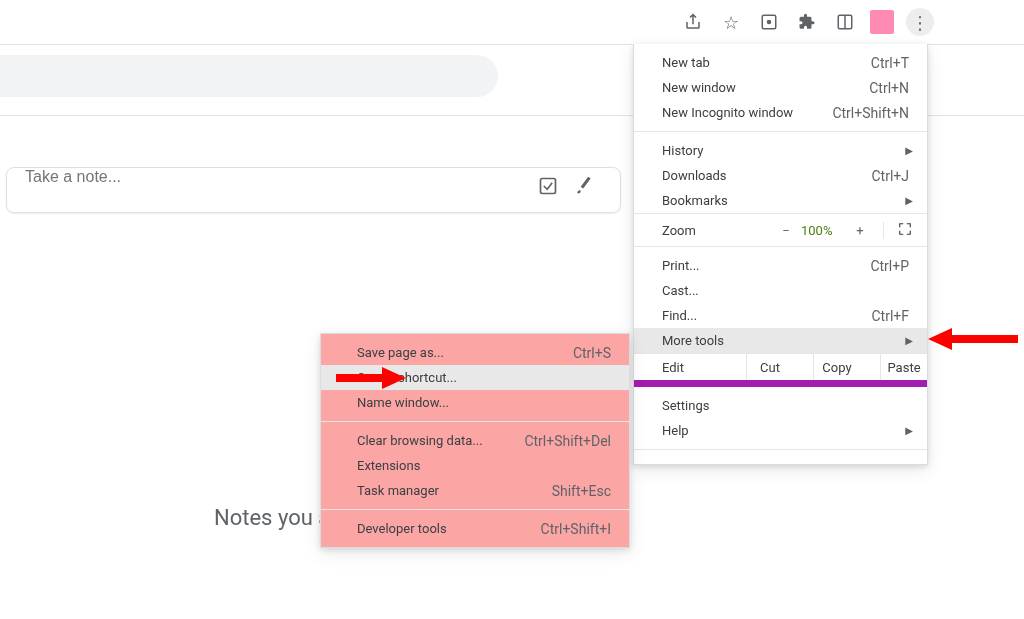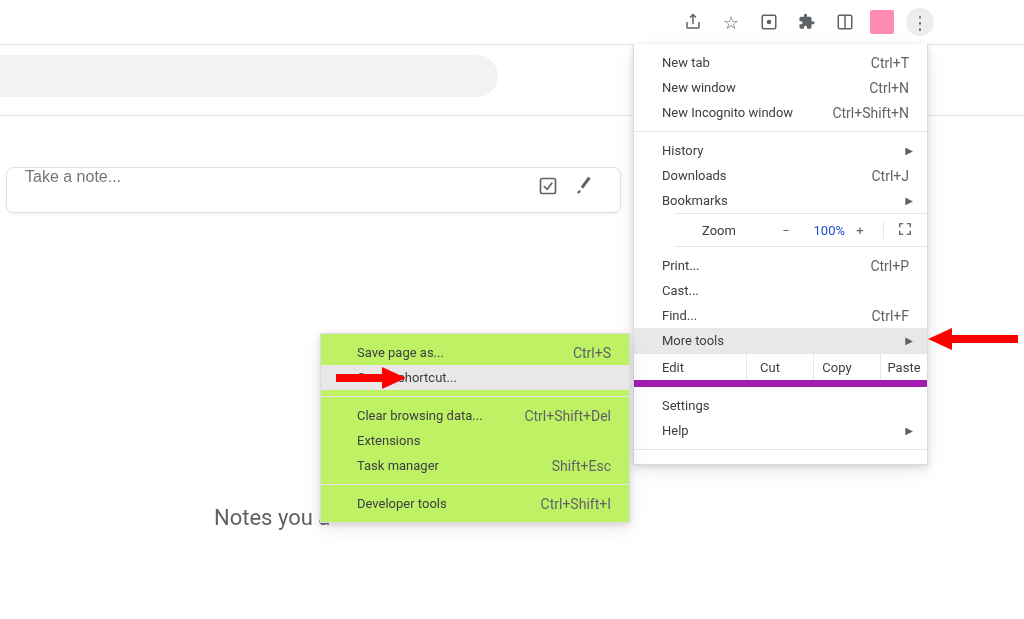--- a/index.html
+++ b/index.html
@@ -126,28 +126,27 @@
   .menu-sep { height: 1px; background: #e6e6e6; margin: 6px 0; }
 
   
   .zoom-row {
     display: flex;
     align-items: center;
     height: 34px;
     padding: 0 10px 0 28px;
     border-top: 1px solid #e6e6e6;
     border-bottom: 1px solid #e6e6e6;
-    margin-left: 40px;
   }
   .zoom-row .zlabel { flex: 1; }
   .zoom-row .zbtn {
     width: 30px; text-align: center;
     color: #5f6368;
   }
-  .zoom-row .zval { width: 44px; text-align: right; color: #1d4ed8; }
+  .zoom-row .zval { width: 44px; text-align: left; color: #4d7c0f; }
   .zoom-row .full {
     margin-left: 8px;
     width: 34px; text-align: center;
     border-left: 1px solid #e6e6e6;
     padding-left: 8px;
   }
 
   
   .edit-row {
     display: flex; align-items: center;
@@ -161,21 +160,21 @@
     border-left: 1px solid #e6e6e6;
     height: 100%;
     display: flex; align-items:center; justify-content:center;margin-left:20px;
   }
 
   
   .submenu {
     position: absolute;
     top: 333px; left: 320px;
     width: 310px;
-    background: #bef264;
+    background: #fca5a5;
     border: 1px solid #dadce0;
     box-shadow: 0 2px 6px rgba(0,0,0,0.12), 0 6px 18px rgba(0,0,0,0.08);
     font-size: 13px;
     color: #3c4043;
     padding: 6px 0;
   }
   .submenu .menu-row { padding: 0 18px 0 36px; }
 
   
   .arrow {
@@ -312,20 +311,23 @@
 </div>
 
 <div class="submenu">
   <div class="menu-row">
     <span class="label">Save page as...</span>
     <span class="shortcut">Ctrl+S</span>
   </div>
   <div class="menu-row highlight">
     <span class="label">Create shortcut...</span>
   </div>
+  <div class="menu-row">
+    <span class="label">Name window...</span>
+  </div>
   <div class="menu-sep"></div>
   <div class="menu-row">
     <span class="label">Clear browsing data...</span>
     <span class="shortcut">Ctrl+Shift+Del</span>
   </div>
   <div class="menu-row">
     <span class="label">Extensions</span>
   </div>
   <div class="menu-row">
     <span class="label">Task manager</span>

